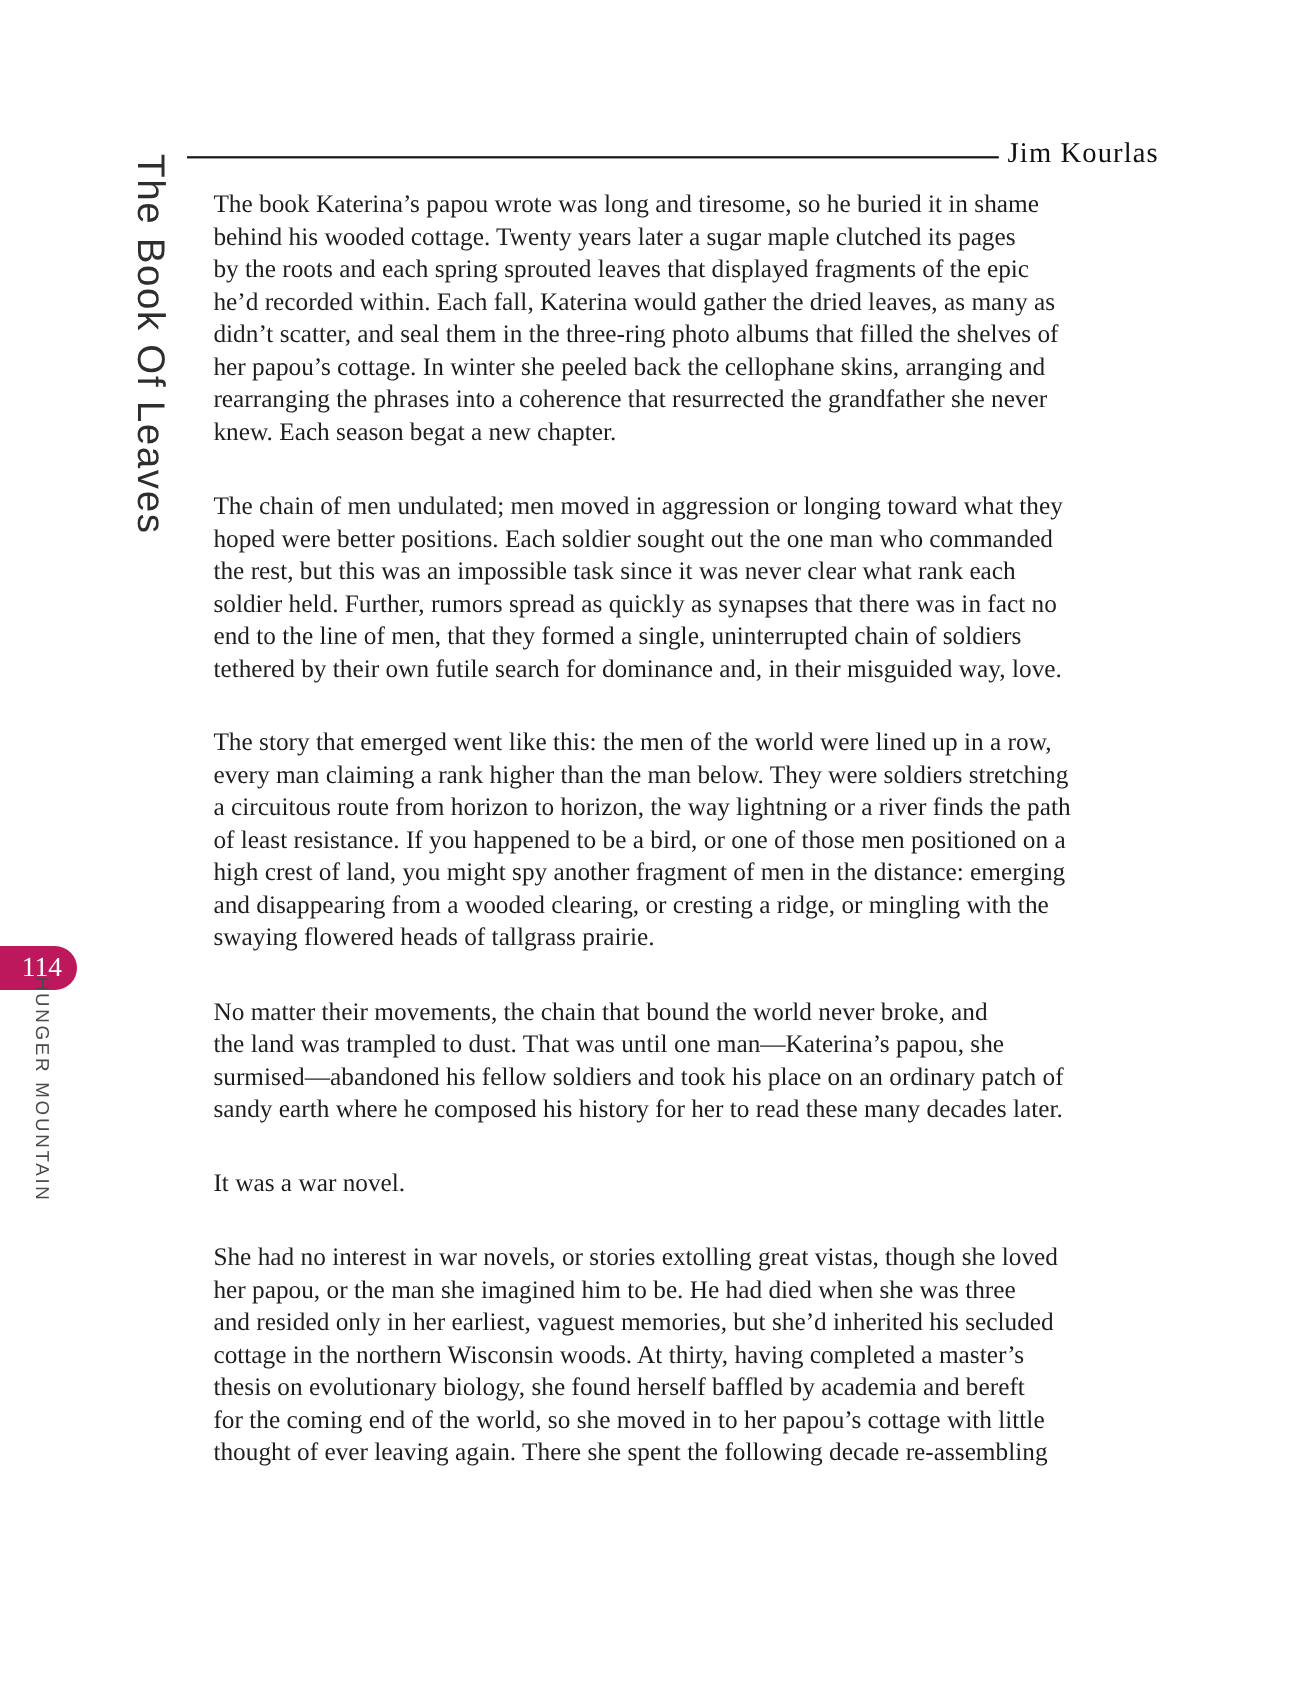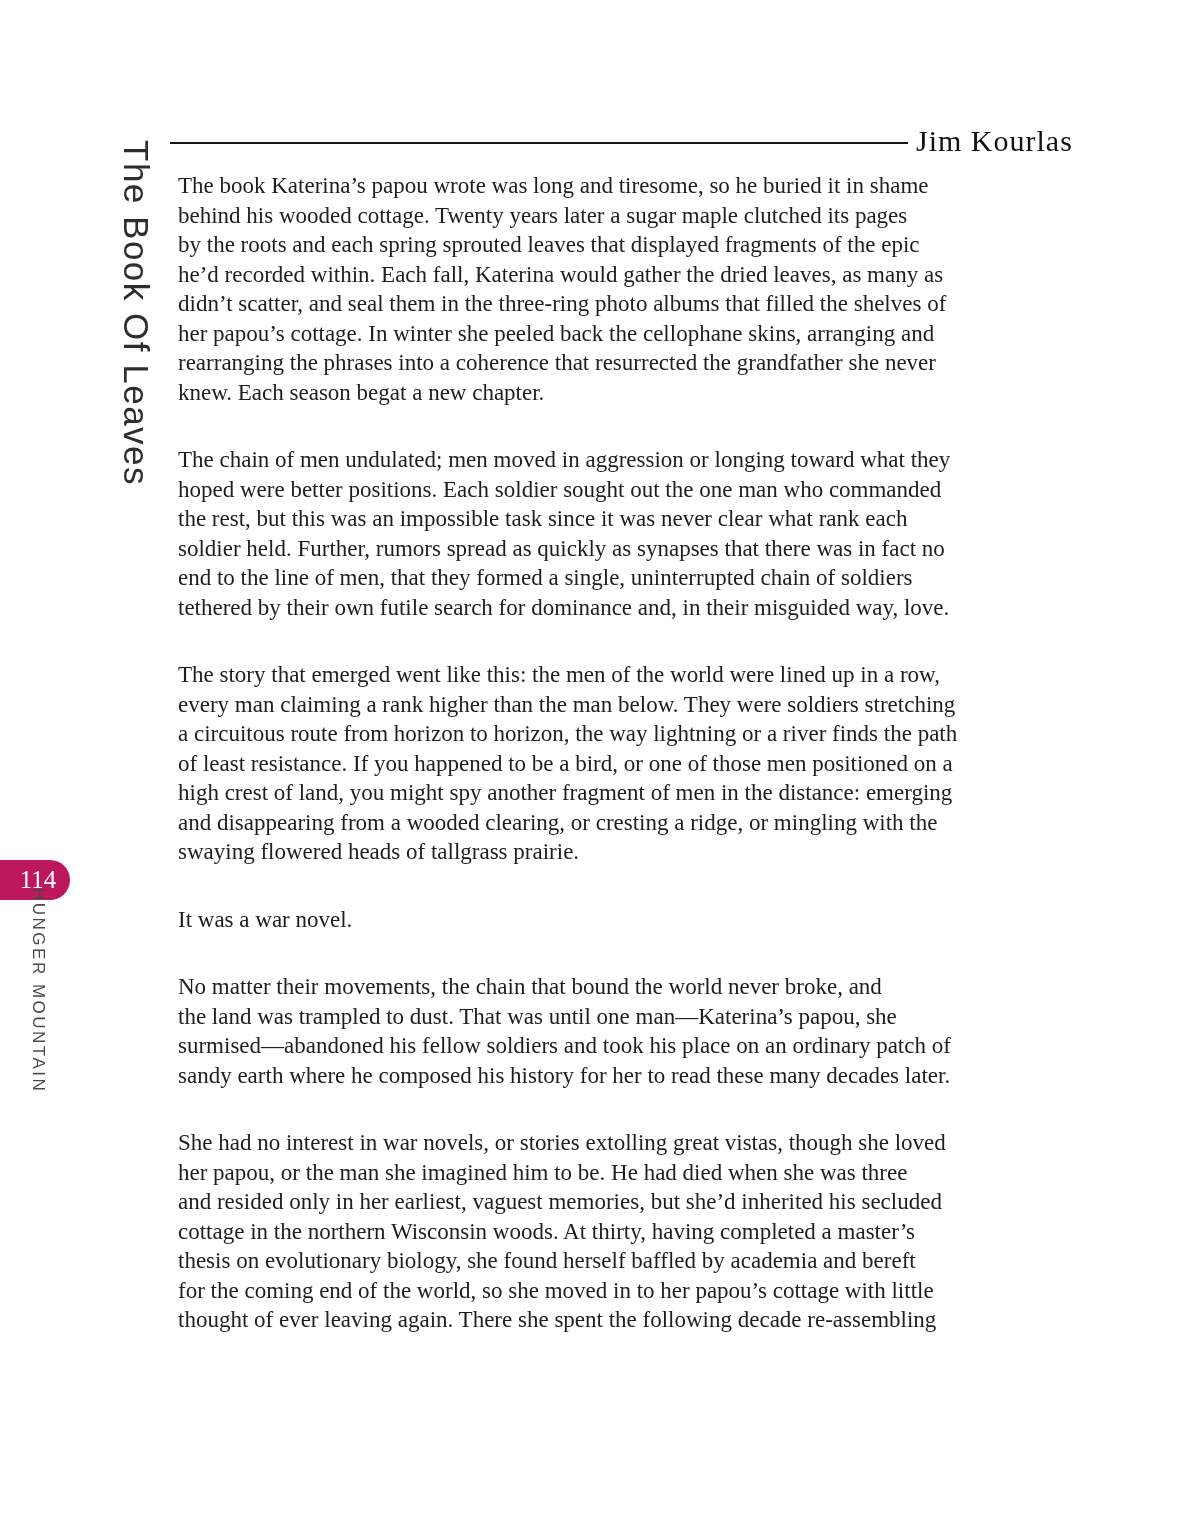--- a/index.html
+++ b/index.html
@@ -39,39 +39,39 @@
     top: 142px;
     width: 738px;
     height: 2px;
     background: #161616;
   }
   .author-name {
     position: absolute;
     left: 916px;
     top: 124px;
     font-family: "Liberation Serif", serif;
-    font-size: 30px;
+    font-size: 26px;
     letter-spacing: 1px;
     color: #111111;
     white-space: nowrap;
   }
 
   
   .story-body {
     position: absolute;
     left: 178px;
     top: 171px;
     width: 960px;
     font-family: "Liberation Serif", serif;
     font-size: 23px;
     line-height: 29.5px;
     color: #1e1e1e;
   }
   .story-body p {
-    margin: 0 0 38px 0;
+    margin: 0 0 38px 16px;
     white-space: pre-line;
   }
 
   
   .page-number-badge {
     position: absolute;
     left: 0;
     top: 860px;
     width: 70px;
     height: 40px;
@@ -128,25 +128,25 @@
 soldier held. Further, rumors spread as quickly as synapses that there was in fact no
 end to the line of men, that they formed a single, uninterrupted chain of soldiers
 tethered by their own futile search for dominance and, in their misguided way, love.</p>
     <p>The story that emerged went like this: the men of the world were lined up in a row,
 every man claiming a rank higher than the man below. They were soldiers stretching
 a circuitous route from horizon to horizon, the way lightning or a river finds the path
 of least resistance. If you happened to be a bird, or one of those men positioned on a
 high crest of land, you might spy another fragment of men in the distance: emerging
 and disappearing from a wooded clearing, or cresting a ridge, or mingling with the
 swaying flowered heads of tallgrass prairie.</p>
-    <p>It was a war novel.</p>
     <p>No matter their movements, the chain that bound the world never broke, and
 the land was trampled to dust. That was until one man—Katerina’s papou, she
 surmised—abandoned his fellow soldiers and took his place on an ordinary patch of
 sandy earth where he composed his history for her to read these many decades later.</p>
+    <p>It was a war novel.</p>
     <p>She had no interest in war novels, or stories extolling great vistas, though she loved
 her papou, or the man she imagined him to be. He had died when she was three
 and resided only in her earliest, vaguest memories, but she’d inherited his secluded
 cottage in the northern Wisconsin woods. At thirty, having completed a master’s
 thesis on evolutionary biology, she found herself baffled by academia and bereft
 for the coming end of the world, so she moved in to her papou’s cottage with little
 thought of ever leaving again. There she spent the following decade re-assembling</p>
   </div>
 
   <div class="page-number-badge">

